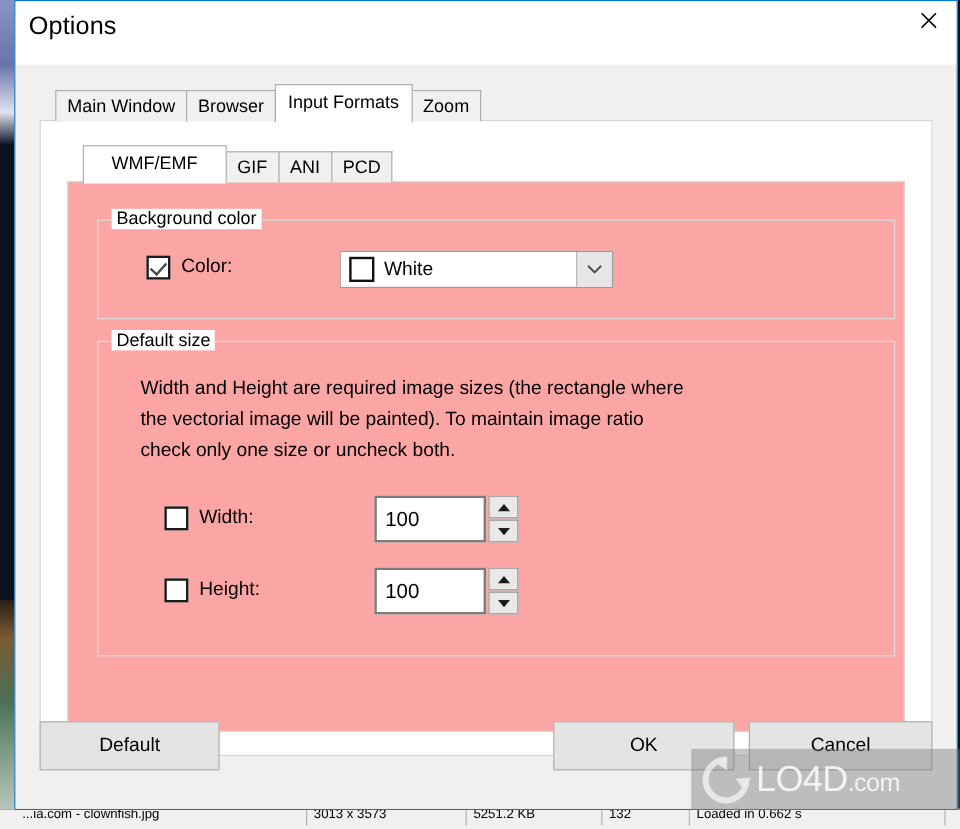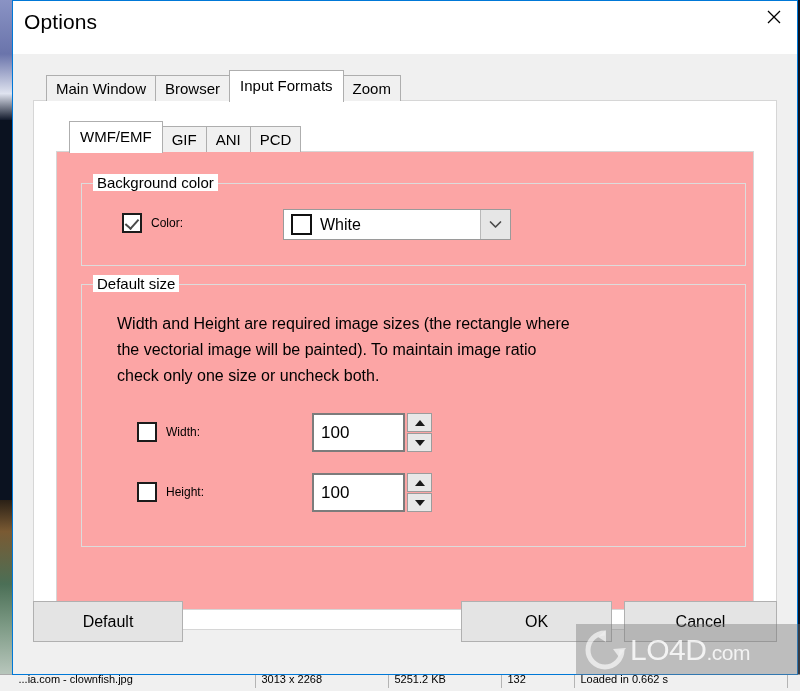--- a/index.html
+++ b/index.html
@@ -198,21 +198,21 @@
     cursor: default;
     white-space: nowrap;
   }
   .tab-in.active {
     background: #ffffff;
     height: 32px;
     line-height: 30px;
     position: relative;
     z-index: 4;
     margin-bottom: -1px;
-    padding: 0 10px;
+    padding: 0 23px;
   }
   .tabpanel-inner {
     position: absolute;
     left: 0;
     top: 31px;
     right: 0;
     bottom: 0;
     background: #fca5a5;
     border: 1px solid #d6d6d6;
     box-sizing: border-box;
@@ -268,21 +268,21 @@
     position: absolute;
     left: 4px;
     top: 1px;
     width: 6px;
     height: 11px;
     border: solid #4a4a4a;
     border-width: 0 2px 2px 0;
     transform: rotate(42deg);
   }
   .cb-label {
-    font-size: 12px;
+    font-size: 16px;
     color: #000;
     margin-left: 9px;
     white-space: nowrap;
   }
 
   
   .combo {
     position: absolute;
     height: 31px;
     border: 1px solid #9a9a9a;
@@ -435,21 +435,21 @@
 <body>
 
 <div id="backdrop">
   <div class="bg-strip-top"></div>
   <div class="bg-strip-mid"></div>
   <div class="bg-strip-low"></div>
 
   <div class="bg-statusbar">
     <div class="status-cells">
       <div class="status-cell sc-1">...ia.com - clownfish.jpg</div>
-      <div class="status-cell sc-2">3013 x 2268</div>
+      <div class="status-cell sc-2">3013 x 3573</div>
       <div class="status-cell sc-3">5251.2 KB</div>
       <div class="status-cell sc-4">132</div>
       <div class="status-cell sc-5">Loaded in 0.662 s</div>
     </div>
   </div>
 </div>
 
 <div id="dialog">
 
   <div class="titlebar">

